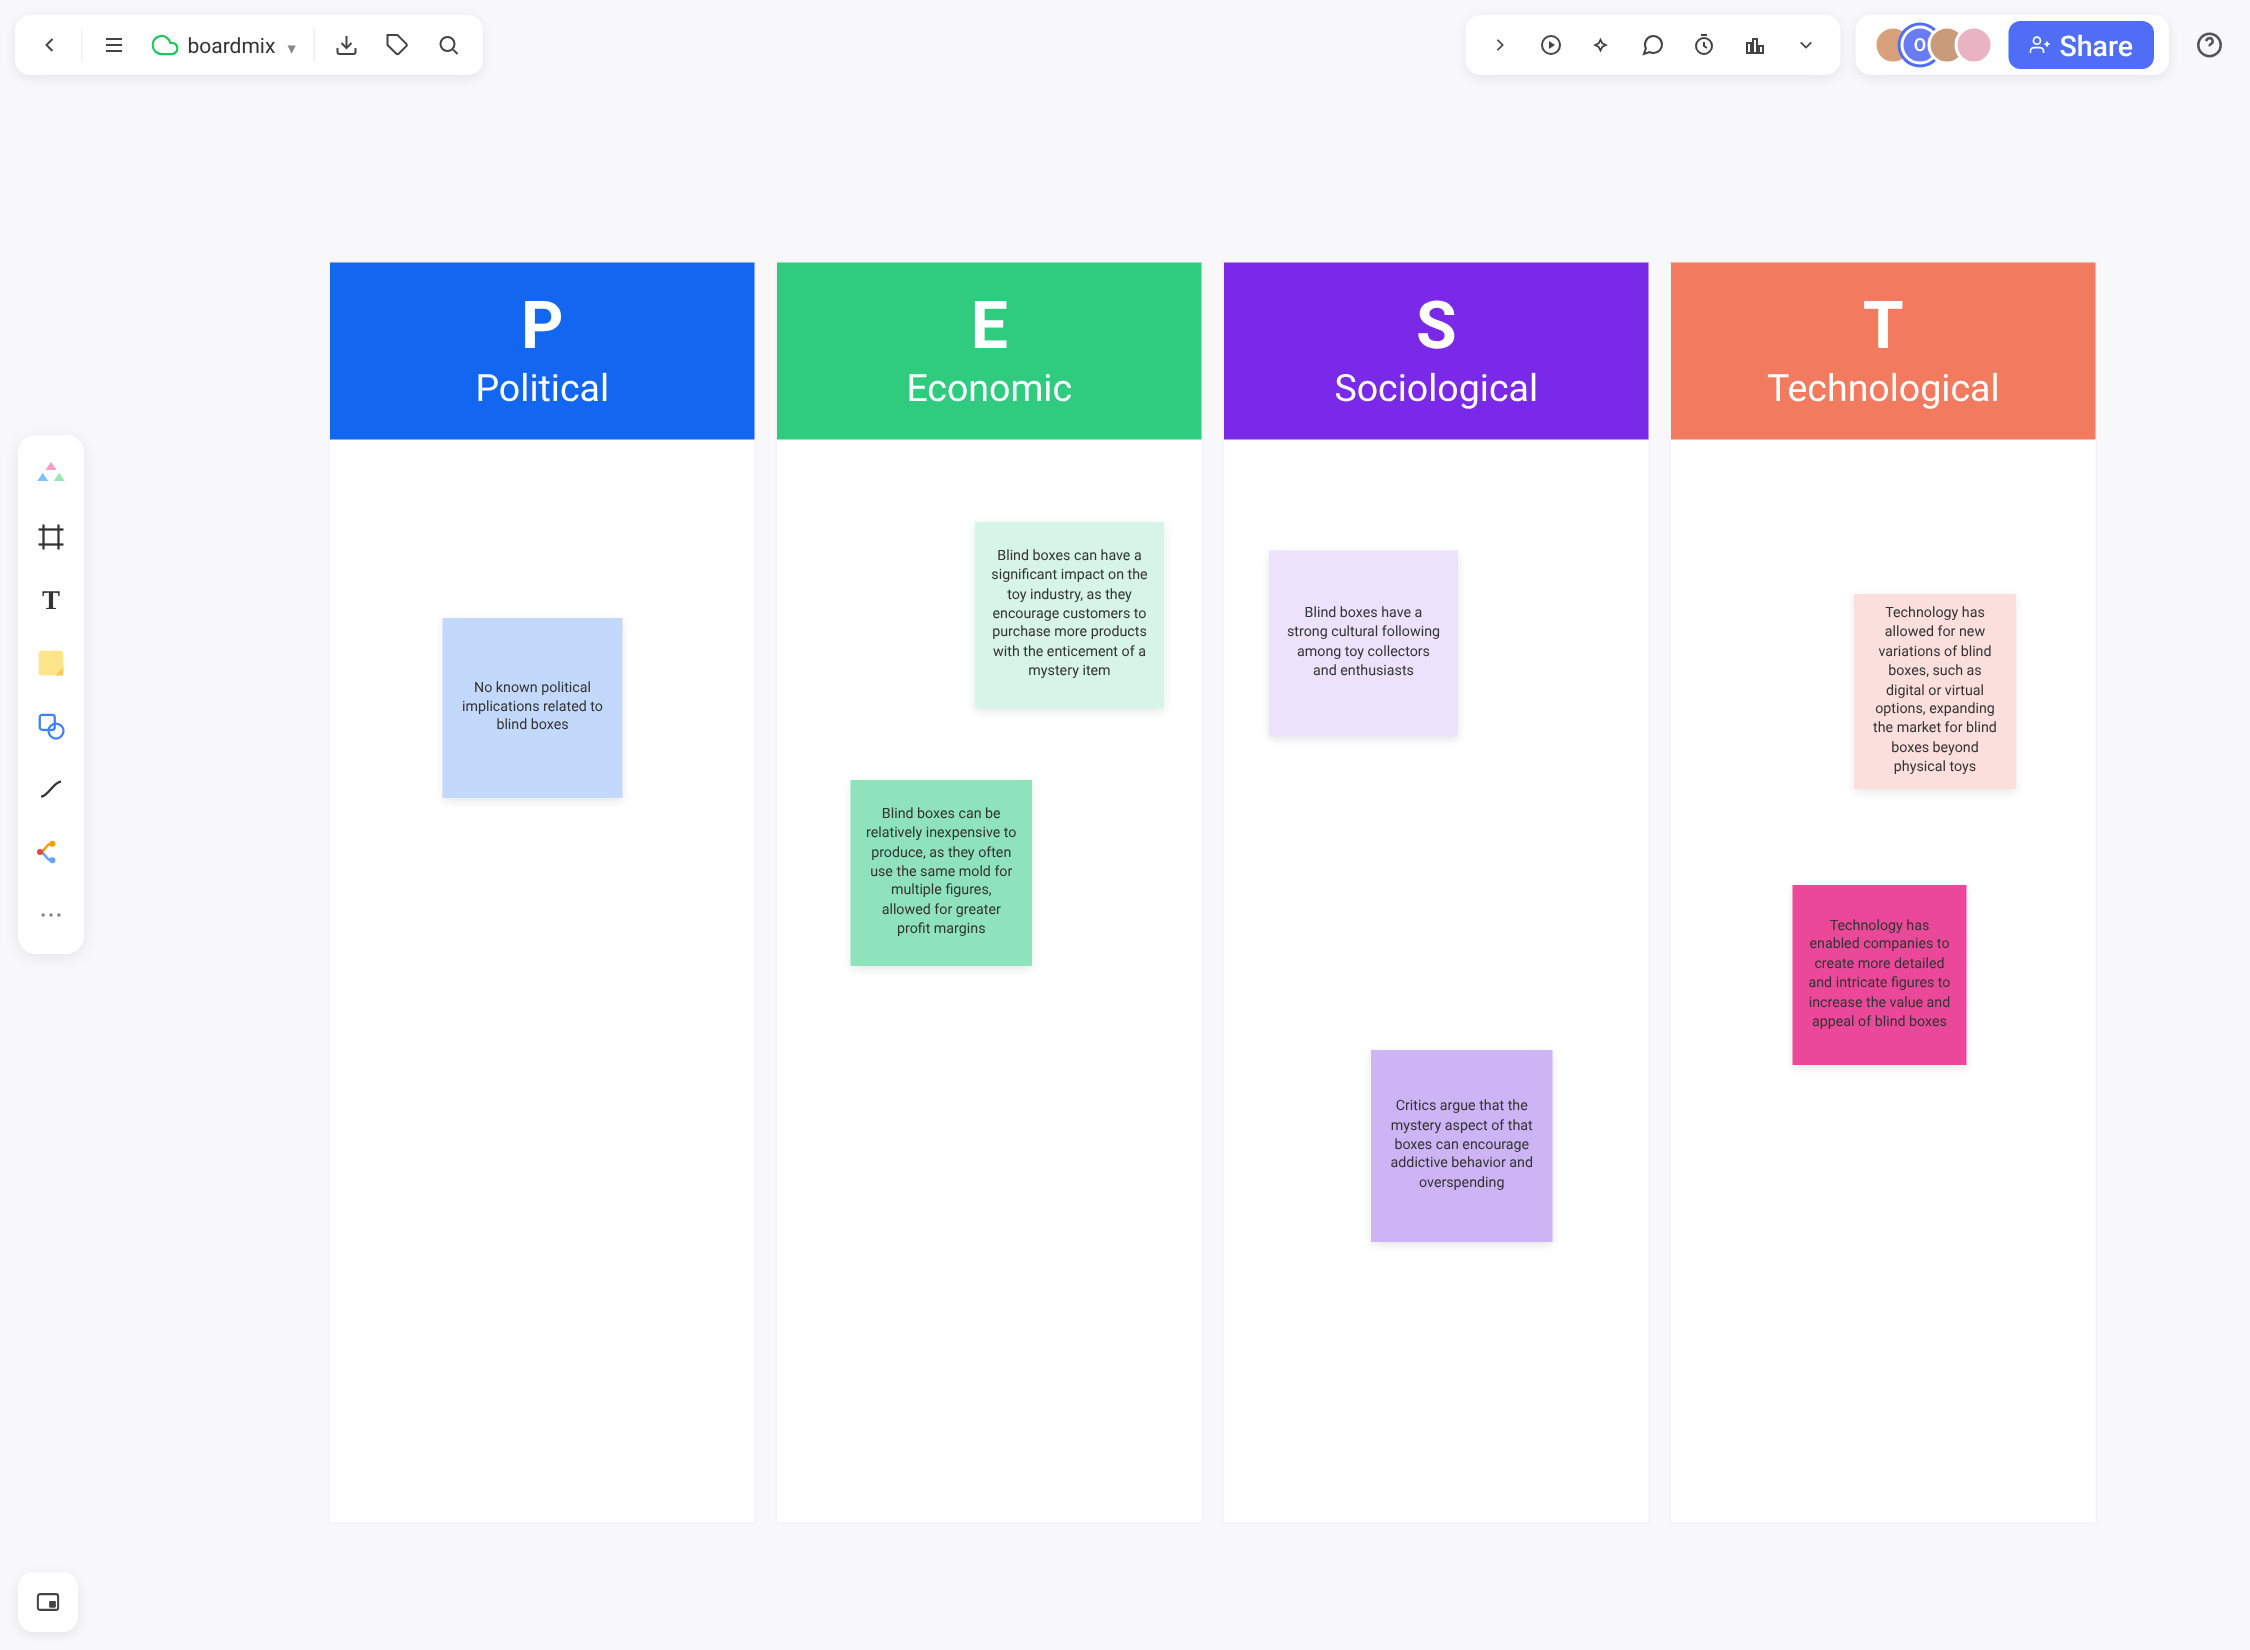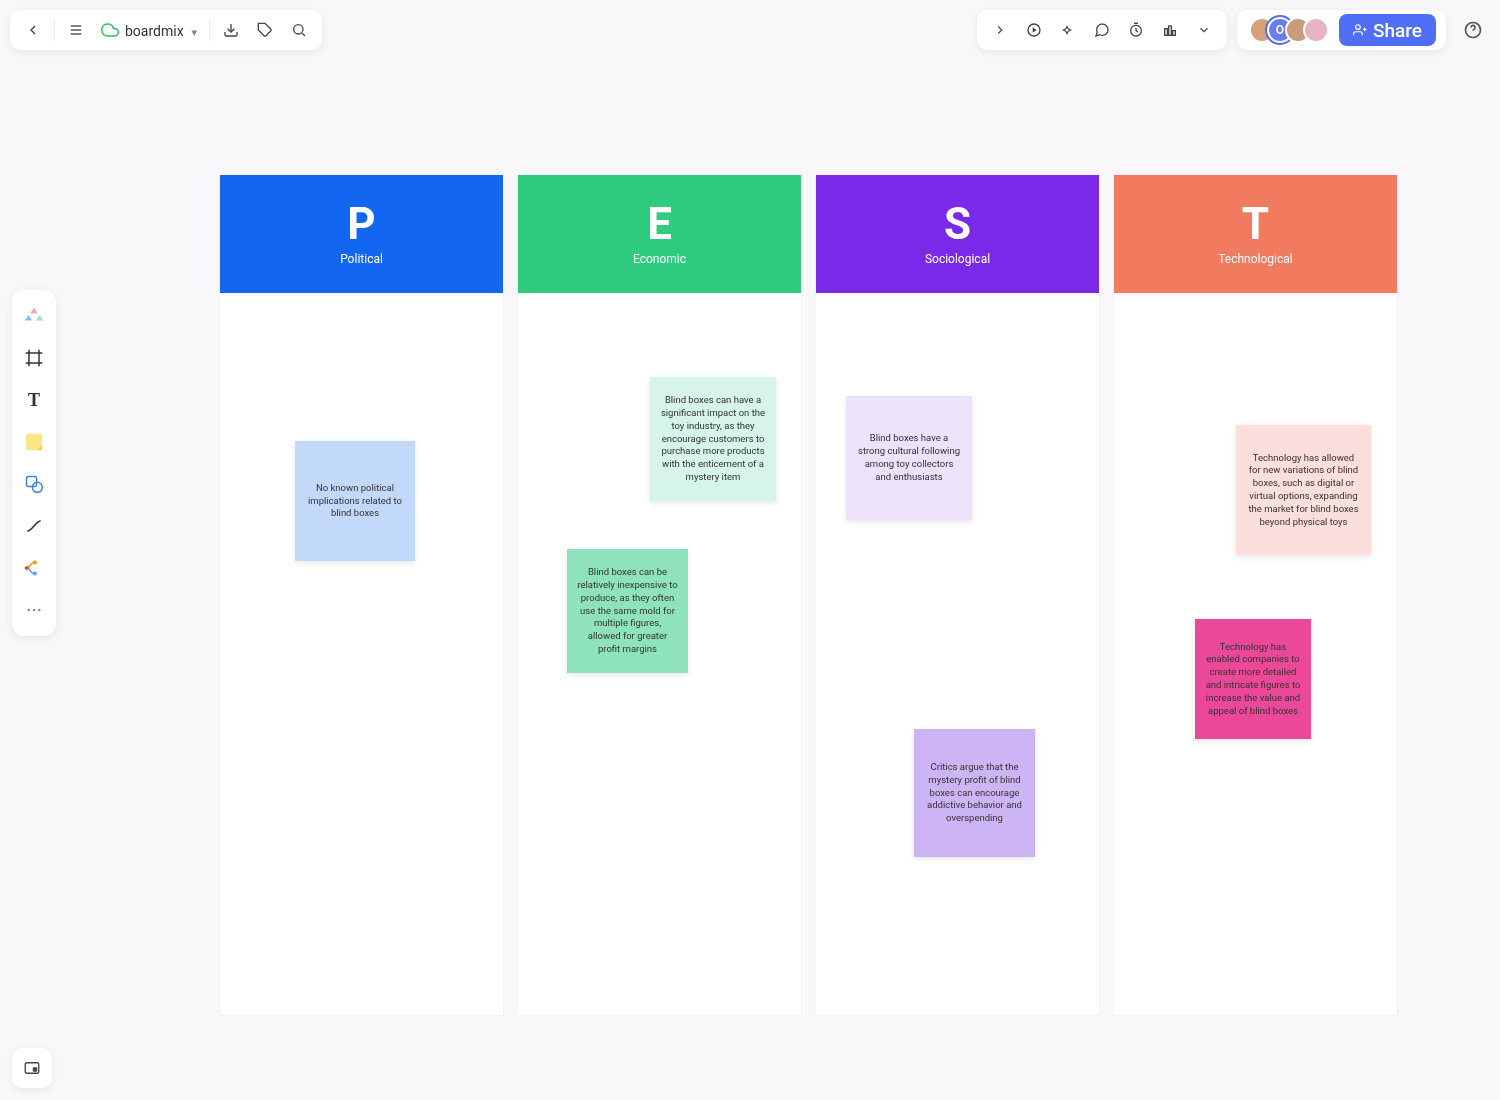--- a/index.html
+++ b/index.html
@@ -119,33 +119,32 @@
     height:840px;
     background:#fff;
     box-shadow:0 0 0 1px rgba(0,0,0,0.02);
   }
   .col-header{
     height:118px;
     display:flex;flex-direction:column;align-items:center;justify-content:center;
     color:#fff;
   }
   .col-letter{font-size:44px;font-weight:700;line-height:1;}
-  .col-title{font-size:12px;margin-top:6px;}
+  .col-title{font-size:25px;margin-top:6px;}
 
   .sticky{
     position:absolute;
     width:120px;min-height:120px;
     padding:10px;
     font-size:9.5px;
     line-height:1.35;
     text-align:center;
     color:#333;
     display:flex;align-items:center;justify-content:center;
     box-shadow:0 2px 6px rgba(0,0,0,0.1);
-    margin-top:29px;
   }
 
   svg{display:block;}
 </style>
 </head>
 <body>
 
 <div class="topbar-left">
   <div class="icon-btn">
     <svg width="16" height="16" viewBox="0 0 24 24" fill="none" stroke="currentColor" stroke-width="2">
@@ -341,16 +340,16 @@
     <div class="column" style="left: 1114px;">
       <div class="col-header" style="background: rgb(242, 122, 94);">
         <div class="col-letter">T</div>
         <div class="col-title">Technological</div>
       </div>
     </div>
     <div class="sticky" style="left: 295px; top: 412px; width: 120px; height: 120px; background: rgb(195, 217, 251); text-align: center;">No known political implications related to blind boxes</div>
     <div class="sticky" style="left: 650px; top: 348px; width: 126px; height: 124px; background: rgb(214, 244, 231);">Blind boxes can have a significant impact on the toy industry, as they encourage customers to purchase more products with the enticement of a mystery item</div>
     <div class="sticky" style="left: 567px; top: 520px; width: 121px; height: 124px; background: rgb(142, 227, 188);">Blind boxes can be relatively inexpensive to produce, as they often use the same mold for multiple figures, allowed for greater profit margins</div>
     <div class="sticky" style="left: 846px; top: 367px; width: 126px; height: 124px; background: rgb(236, 226, 251);">Blind boxes have a strong cultural following among toy collectors and enthusiasts</div>
-    <div class="sticky" style="left: 914px; top: 700px; width: 121px; height: 128px; background: rgb(205, 181, 245);">Critics argue that the mystery profit of blind boxes can encourage addictive behavior and overspending</div>
-    <div class="sticky" style="left: 1236px; top: 396px; width: 135px; height: 130px; background: rgb(250, 223, 220);">Technology has allowed for new variations of blind boxes, such as digital or virtual options, expanding the market for blind boxes beyond physical toys</div>
+    <div class="sticky" style="left: 914px; top: 700px; width: 121px; height: 128px; background: rgb(205, 181, 245);">Critics argue that the mystery aspect of that boxes can encourage addictive behavior and overspending</div>
+    <div class="sticky" style="left: 1236px; top: 396px; width: 108px; height: 130px; background: rgb(250, 223, 220);">Technology has allowed for new variations of blind boxes, such as digital or virtual options, expanding the market for blind boxes beyond physical toys</div>
     <div class="sticky" style="left: 1195px; top: 590px; width: 116px; height: 90px; background: #ec4899;">Technology has enabled companies to create more detailed and intricate figures to increase the value and appeal of blind boxes</div>
   </div>
 
 </body></html>

